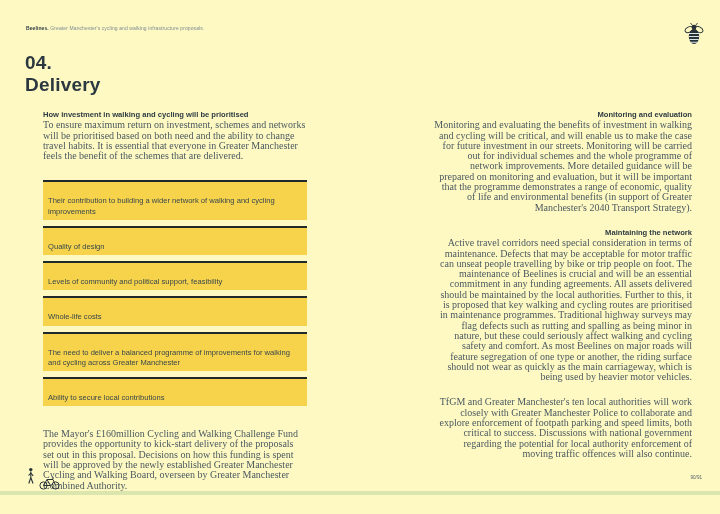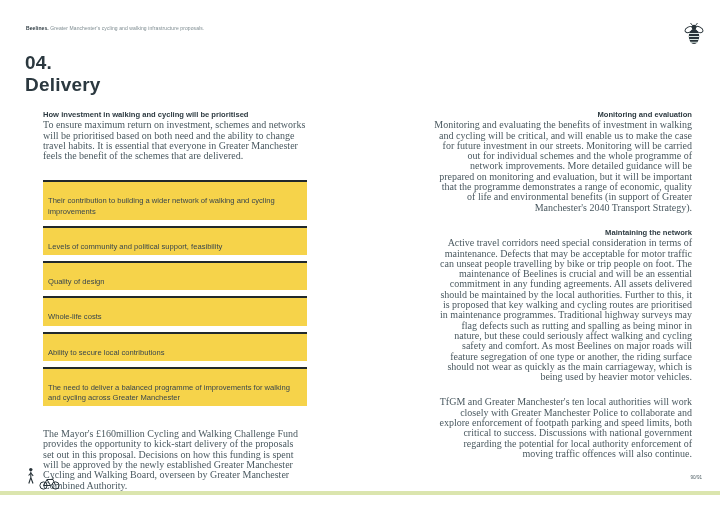--- a/index.html
+++ b/index.html
@@ -4,21 +4,21 @@
 <title>Document</title>
 <style>
   * { margin:0; padding:0; box-sizing:border-box; }
   html,body { width:720px; height:514px; }
   body {
     font-family:"Liberation Sans", sans-serif;
     background:#dae6e1;
     color:#4a5960;
     overflow:hidden;
   }
-  .page { position:relative; width:720px; height:514px; background:#ffffff; }
+  .page { position:relative; width:720px; height:514px; background:#fef9c3; }
 
   
   .header { position:absolute; left:26px; top:25px; font-size:5px; letter-spacing:.1px; color:#7d8b90; }
   .header .brand { font-weight:bold; color:#2e3b42; }
   .bee { position:absolute; top:22px; right:16px; width:20px; height:26px; }
 
   
   .chapter { position:absolute; left:25px; top:52px; font-size:19px; line-height:22px; font-weight:bold; color:#2b383f; letter-spacing:.2px; }
 
   
@@ -76,25 +76,25 @@
     <div>Delivery</div>
   </div>
 
   <div class="col-left">
     <div class="h">How investment in walking and cycling will be prioritised</div>
     <div class="p">To ensure maximum return on investment, schemes and networks will be prioritised based on both need and the ability to change travel habits. It is essential that everyone in Greater Manchester feels the benefit of the schemes that are delivered.</div>
 
 
     <div class="priority-list">
       <div class="priority">Their contribution to building a wider network of walking and cycling improvements</div>
+      <div class="priority">Quality of design</div>
       <div class="priority">Levels of community and political support, feasibility</div>
-      <div class="priority">Quality of design</div>
       <div class="priority">Whole-life costs</div>
+      <div class="priority">The need to deliver a balanced programme of improvements for walking and cycling across Greater Manchester</div>
       <div class="priority">Ability to secure local contributions</div>
-      <div class="priority">The need to deliver a balanced programme of improvements for walking and cycling across Greater Manchester</div>
     </div>
 
     <div class="p closing">The Mayor's £160million Cycling and Walking Challenge Fund provides the opportunity to kick-start delivery of the proposals set out in this proposal. Decisions on how this funding is spent will be approved by the newly established Greater Manchester Cycling and Walking Board, overseen by Greater Manchester Combined Authority.</div>
   </div>
 
   <div class="col-right">
     <div class="section">
       <div class="h">Monitoring and evaluation</div>
       <div class="p">Monitoring and evaluating the benefits of investment in walking and cycling will be critical, and will enable us to make the case for future investment in our streets. Monitoring will be carried out for individual schemes and the whole programme of network improvements. More detailed guidance will be prepared on monitoring and evaluation, but it will be important that the programme demonstrates a range of economic, quality of life and environmental benefits (in support of Greater Manchester's 2040 Transport Strategy).</div>
     </div>

